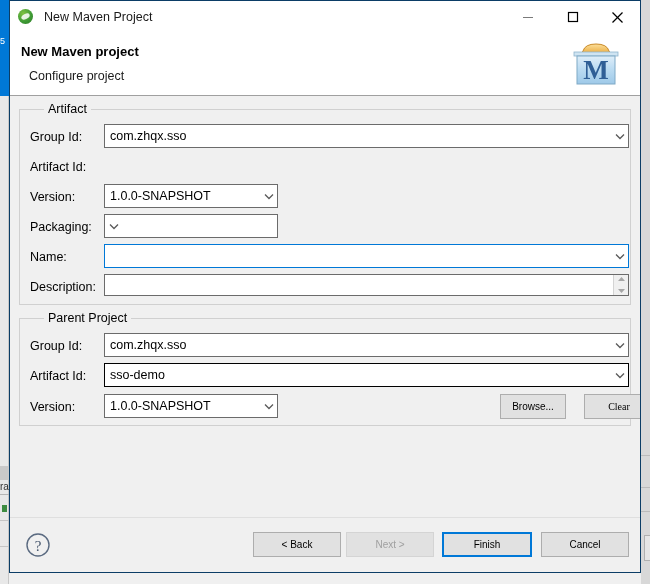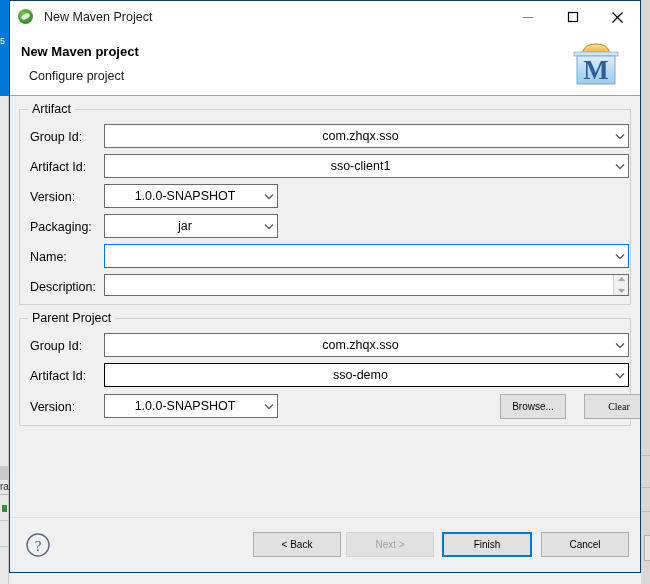--- a/index.html
+++ b/index.html
@@ -191,21 +191,21 @@
 
   
   .groupbox {
     position: absolute;
     border: 1px solid #d0d0d0;
     box-sizing: border-box;
     background: #f0f0f0;
   }
   .group-legend {
     position: absolute;
-    top: -8px; left: 8px;
+    top: -8px; left: 24px;
     background: #f0f0f0;
     padding: 0 4px;
     font-size: 12.5px;
     color: #000;
     white-space: nowrap;
   }
 
   .fld-label {
     position: absolute;
     font-size: 12.5px;
@@ -215,21 +215,20 @@
 
   
   .combo {
     position: absolute;
     height: 24px;
     background: #ffffff;
     border: 1px solid #6b6b6b;
     box-sizing: border-box;
     display: flex;
     align-items: center;
-    text-align: center;
   }
   .combo.focused {
     border: 1px solid #0078d7;
   }
   .combo-value {
     padding-left: 5px;
     font-size: 12.5px;
     color: #000;
     white-space: nowrap;
     overflow: hidden;
@@ -397,42 +396,33 @@
     <div class="combo" style="left:94px; top:28px; width:525px;">
       <div class="combo-value">com.zhqx.sso</div>
       <div class="combo-arrow">
         <svg width="10" height="7" viewBox="0 0 10 7">
             <path d="M1 1.5 L5 5.5 L9 1.5" fill="none" stroke="#5a5a5a" stroke-width="1.3"></path>
           </svg>
       </div>
     </div>
 
     <div class="fld-label" style="left:20px; top:64px;">Artifact Id:</div>
-    <div class="combo" style="left:94px; top:58px; width:525px;">
-      <div class="combo-value">sso-client1</div>
-      <div class="combo-arrow">
-        <svg width="10" height="7" viewBox="0 0 10 7">
-            <path d="M1 1.5 L5 5.5 L9 1.5" fill="none" stroke="#5a5a5a" stroke-width="1.3"></path>
-          </svg>
-      </div>
-    </div>
 
     <div class="fld-label" style="left:20px; top:94px;">Version:</div>
     <div class="combo" style="left:94px; top:88px; width:174px;">
       <div class="combo-value">1.0.0-SNAPSHOT</div>
       <div class="combo-arrow">
         <svg width="10" height="7" viewBox="0 0 10 7">
             <path d="M1 1.5 L5 5.5 L9 1.5" fill="none" stroke="#5a5a5a" stroke-width="1.3"></path>
           </svg>
       </div>
     </div>
 
     <div class="fld-label" style="left:20px; top:124px;">Packaging:</div>
     <div class="combo" style="left:94px; top:118px; width:174px;">
-      <div class="combo-value">jar</div>
       <div class="combo-arrow">
         <svg width="10" height="7" viewBox="0 0 10 7">
             <path d="M1 1.5 L5 5.5 L9 1.5" fill="none" stroke="#5a5a5a" stroke-width="1.3"></path>
           </svg>
       </div>
     </div>
 
     <div class="fld-label" style="left:20px; top:154px;">Name:</div>
     <div class="combo focused" style="left:94px; top:148px; width:525px;">
       <div class="combo-value"></div>

